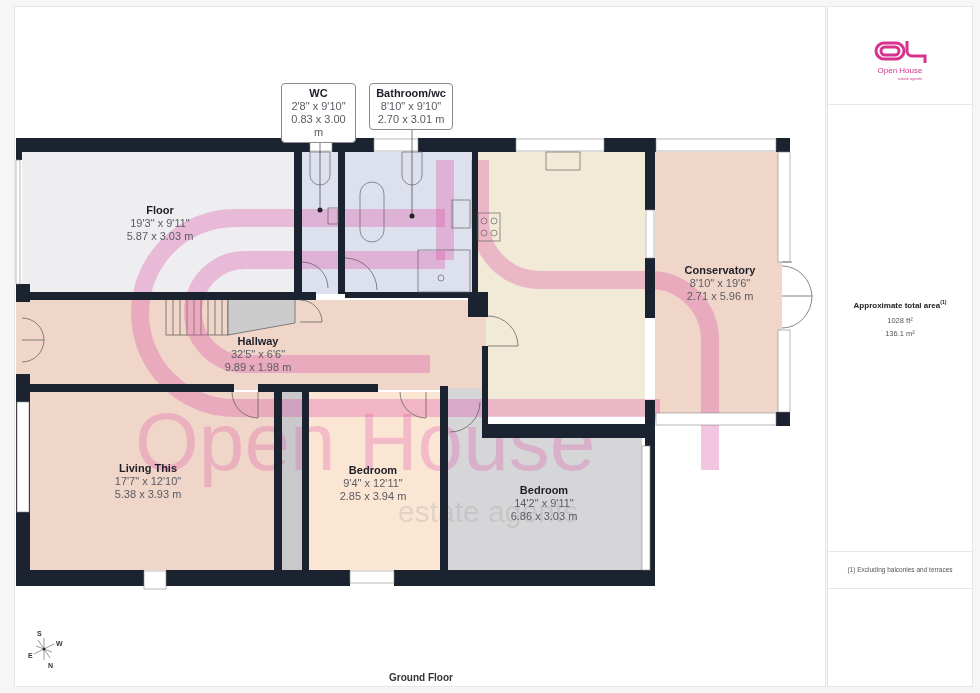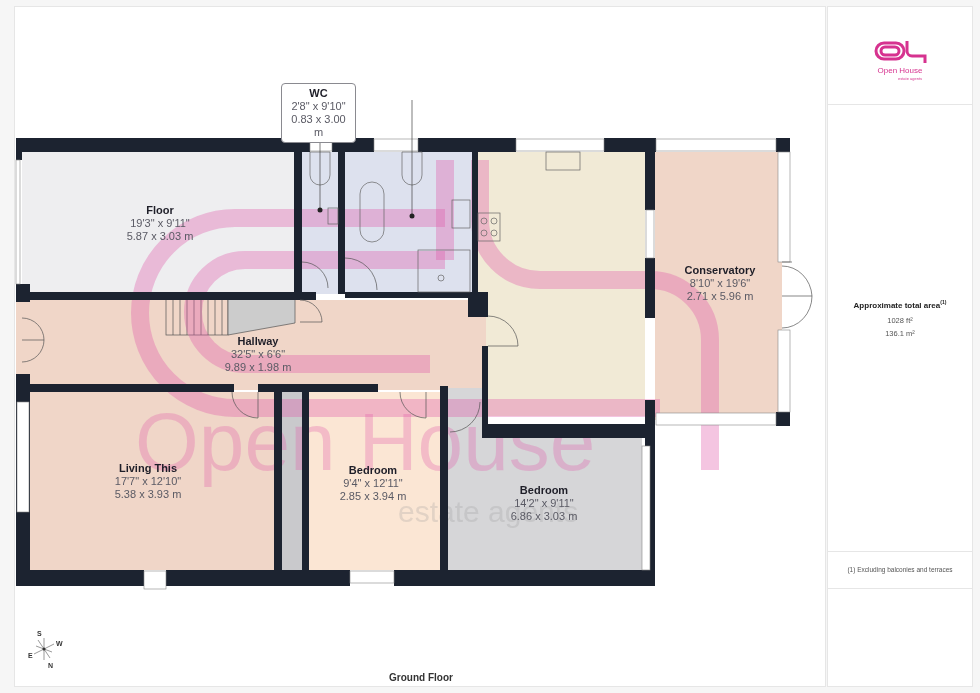--- a/index.html
+++ b/index.html
@@ -142,20 +142,25 @@
       <line x1="412" y1="100" x2="412" y2="216" stroke="#444"></line>
       <circle cx="412" cy="216" r="2.5" fill="#222" stroke="none"></circle>
     </g>
   </svg>
 
   <div class="callout" style="left:281px; top:83px; width:75px;">
     <div class="rname">WC</div>
     <div class="rdim">2'8" x 9'10"</div>
     <div class="rdim">0.83 x 3.00 m</div>
   </div>
+  <div class="callout" style="left:369px; top:83px; width:84px;">
+    <div class="rname">Bathroom/wc</div>
+    <div class="rdim">8'10" x 9'10"</div>
+    <div class="rdim">2.70 x 3.01 m</div>
+  </div>
 
   <div class="rlabel" style="left:160px; top:204px;">
     <div class="rname">Floor</div>
     <div class="rdim">19'3" x 9'11"</div>
     <div class="rdim">5.87 x 3.03 m</div>
   </div>
   <div class="rlabel" style="left:720px; top:264px;">
     <div class="rname">Conservatory</div>
     <div class="rdim">8'10" x 19'6"</div>
     <div class="rdim">2.71 x 5.96 m</div>

